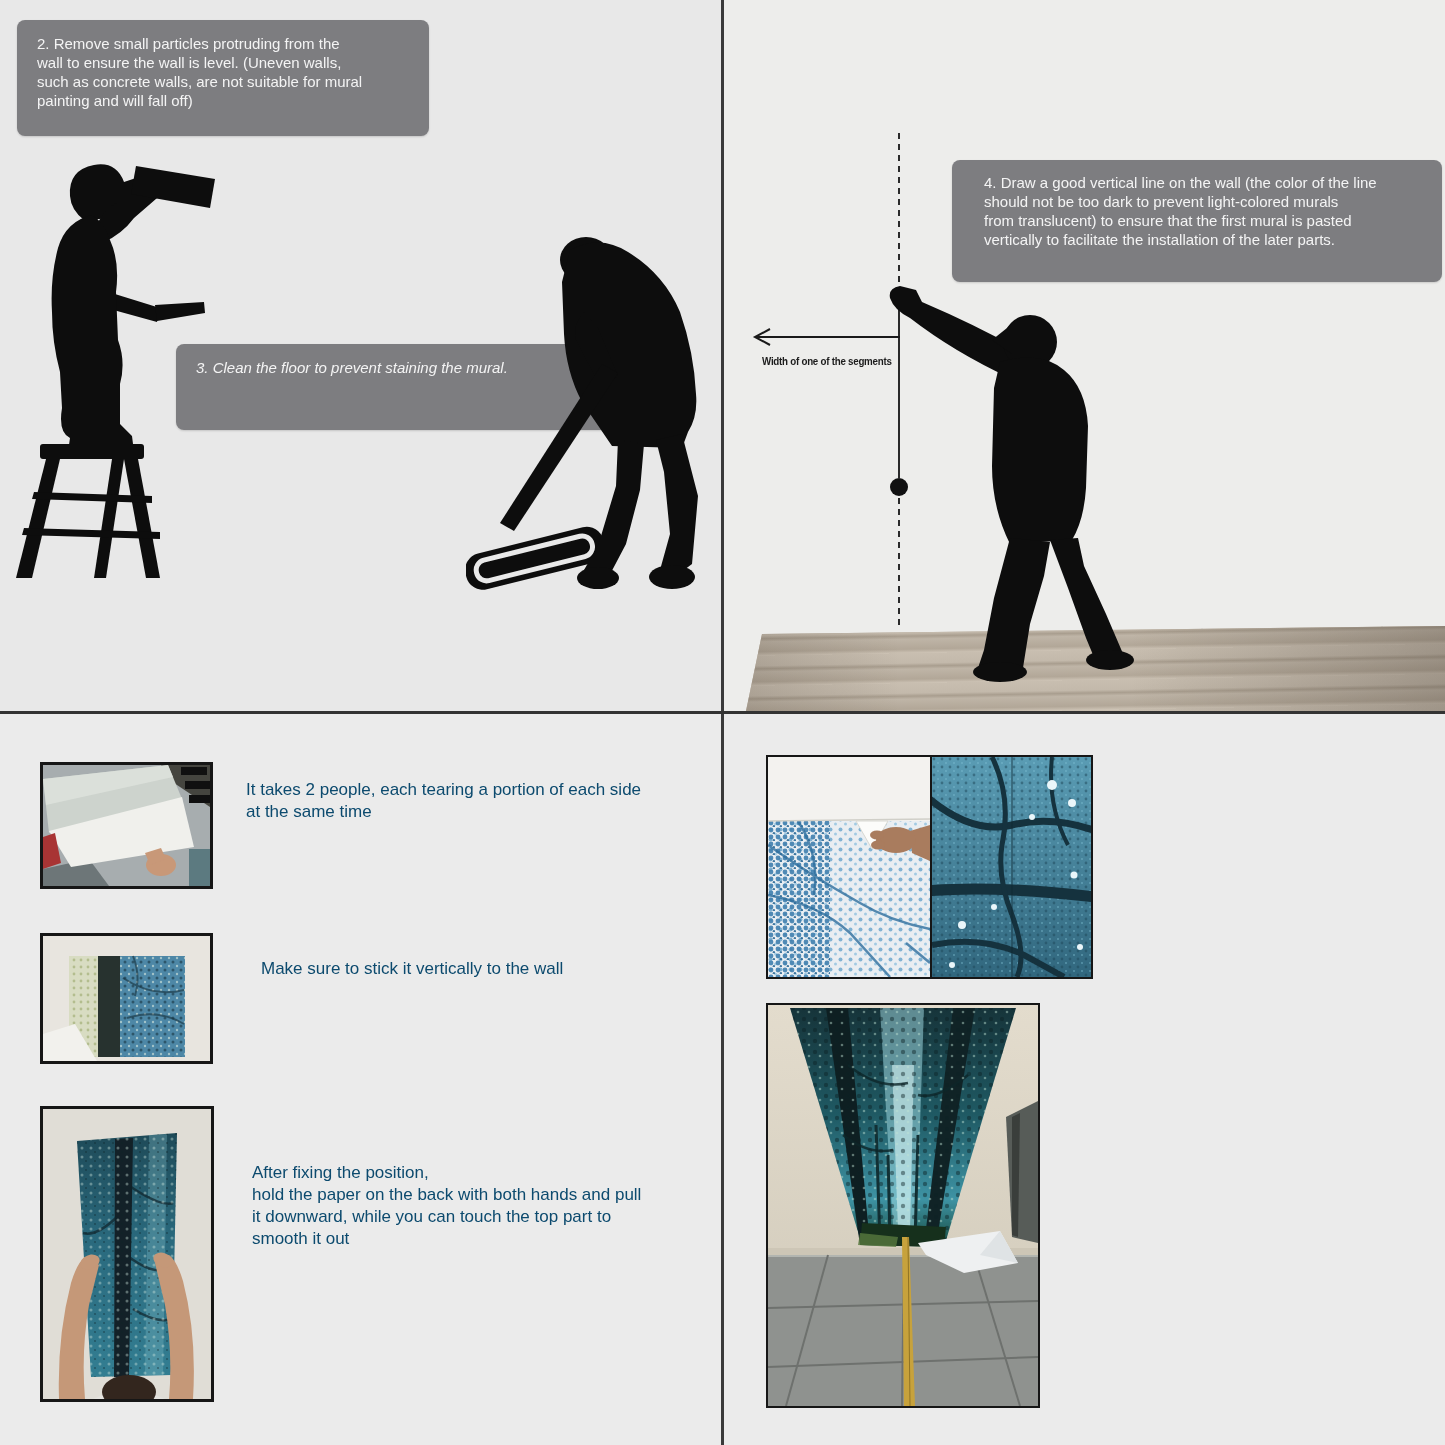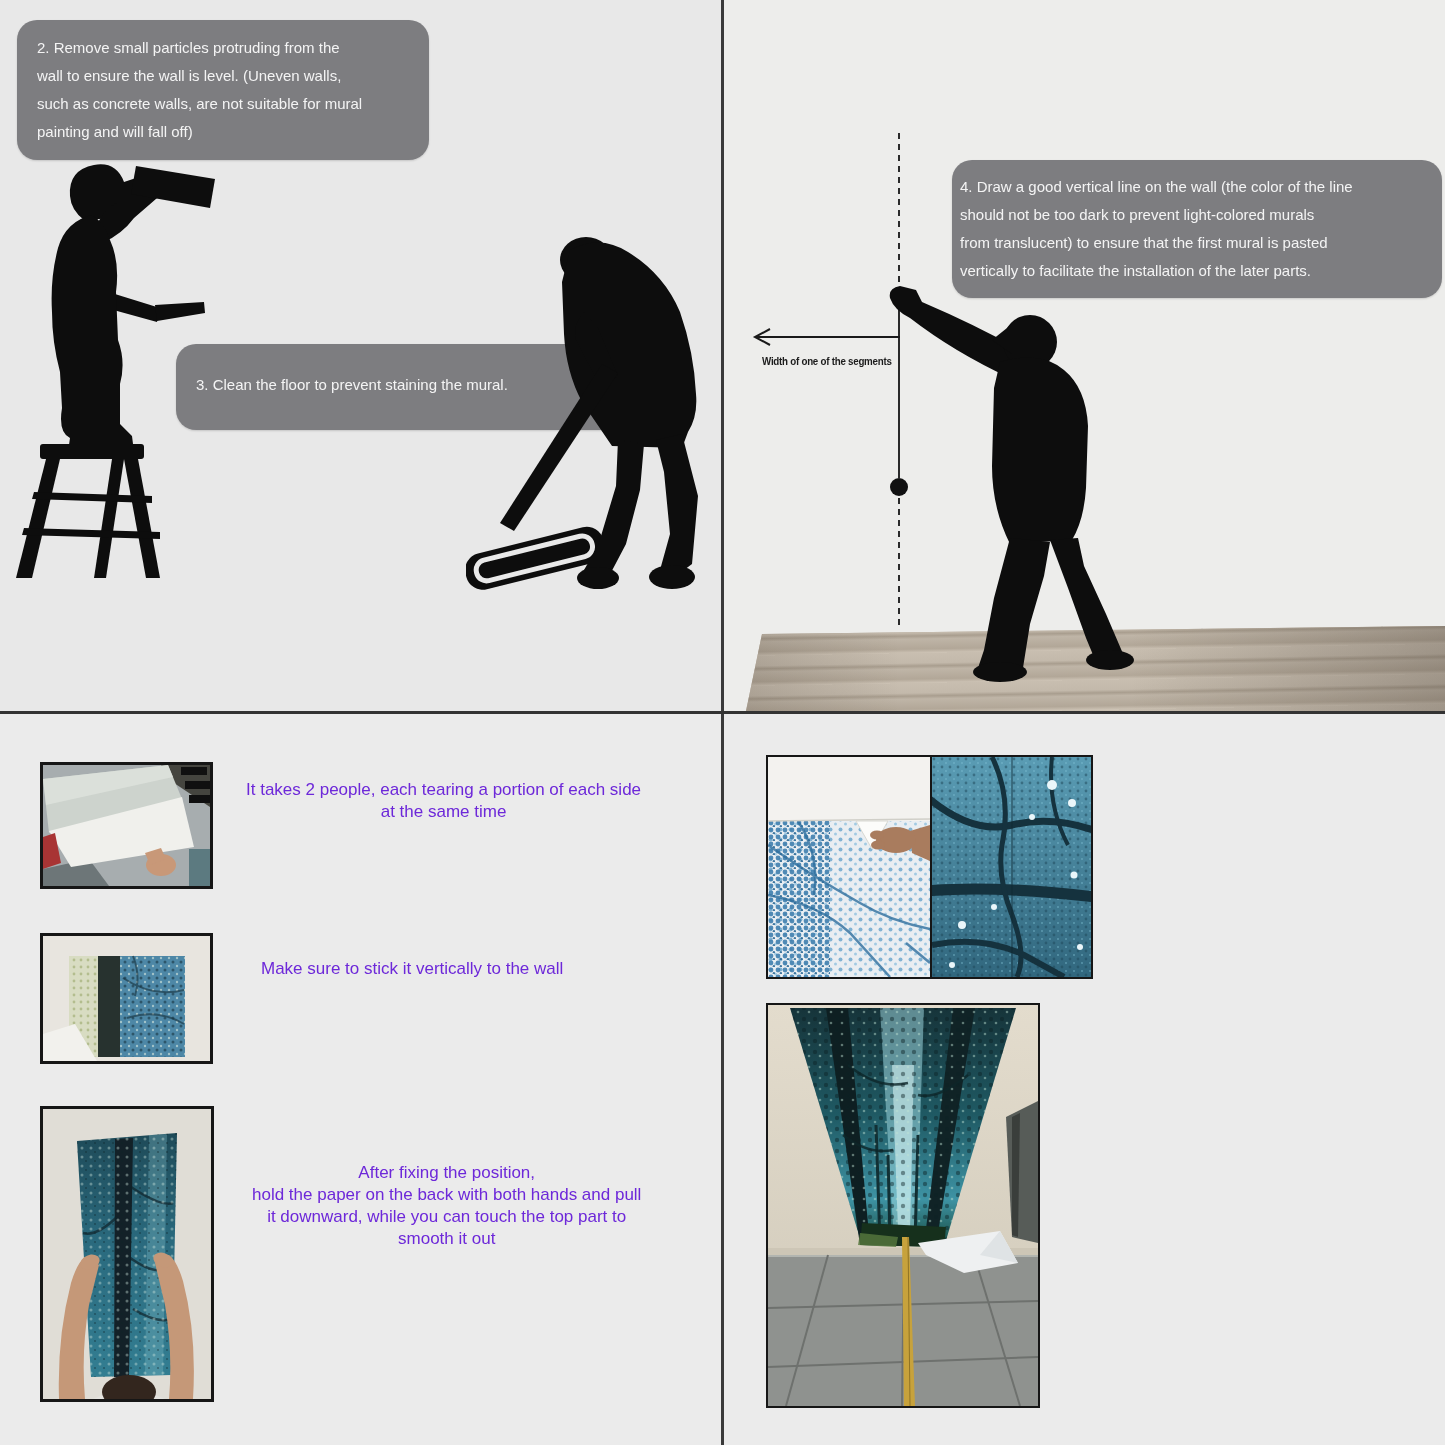--- a/index.html
+++ b/index.html
@@ -9,30 +9,30 @@
   }
   .quad{position:absolute;}
   .q-tl{left:0;top:0;width:721px;height:711px;background:#e8e8e8;}
   .q-tr{left:724px;top:0;width:721px;height:711px;background:#ededeb;}
   .q-bl{left:0;top:714px;width:721px;height:731px;background:#ebebeb;}
   .q-br{left:724px;top:714px;width:721px;height:731px;background:#ebebeb;}
   .v-divider{position:absolute;left:721px;top:0;width:3px;height:1445px;background:#3a3a3a;}
   .h-divider{position:absolute;left:0;top:711px;width:1445px;height:3px;background:#333333;}
 
   .callout{
-    position:absolute;background:#7d7d80;border-radius:20px;color:#f4f4f4;
-    font-size:15px;line-height:28px;white-space:pre-line;box-sizing:border-box;
+    position:absolute;background:#7d7d80;border-radius:8px;color:#f4f4f4;
+    font-size:15px;line-height:19px;white-space:pre-line;box-sizing:border-box;
     box-shadow:0 1px 2px rgba(0,0,0,0.15);
   }
   #callout-step2{left:17px;top:20px;width:412px;min-height:116px;padding:14px 20px;}
-  #callout-step3{left:176px;top:344px;width:452px;min-height:86px;padding:27px 20px;}
-  #callout-step4{left:952px;top:160px;width:490px;min-height:122px;padding:13px 8px;}
+  #callout-step3{left:176px;top:344px;width:452px;min-height:86px;padding:14px 20px;font-style:italic;}
+  #callout-step4{left:952px;top:160px;width:490px;min-height:122px;padding:13px 32px;}
 
   .caption{
-    position:absolute;color:#6d28d9;font-size:17px;line-height:22px;white-space:pre-line;text-align:center;
+    position:absolute;color:#0c4a6e;font-size:17px;line-height:22px;white-space:pre-line;
   }
   #caption-tear{left:246px;top:779px;}
   #caption-vertical{left:246px;top:958px;margin-left:15px;}
   #caption-fix{left:252px;top:1142px;margin-top:20px;}
   #caption-match{left:1137px;top:818px;}
   #caption-seam{left:1100px;top:1168px;}
 
   .sil{position:absolute;}
   #sil-ladder{left:8px;top:140px;}
   #sil-mop{left:466px;top:234px;}

